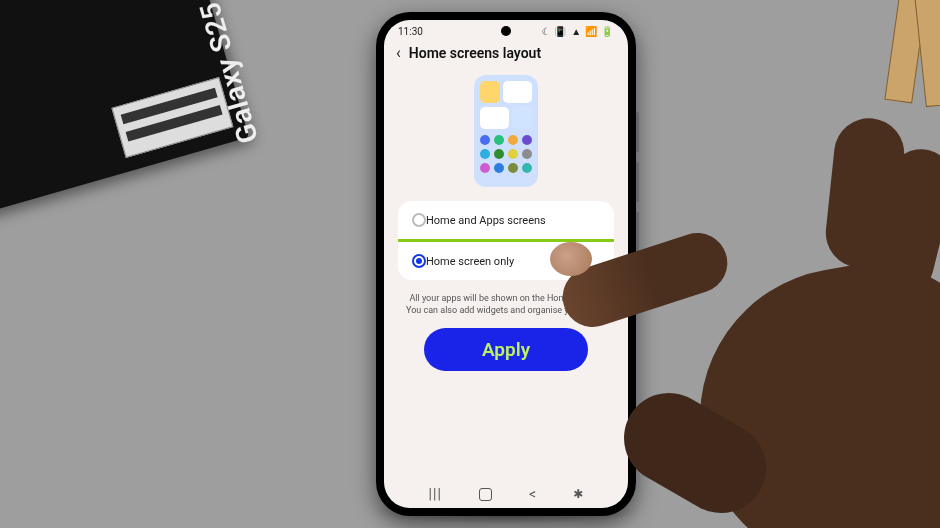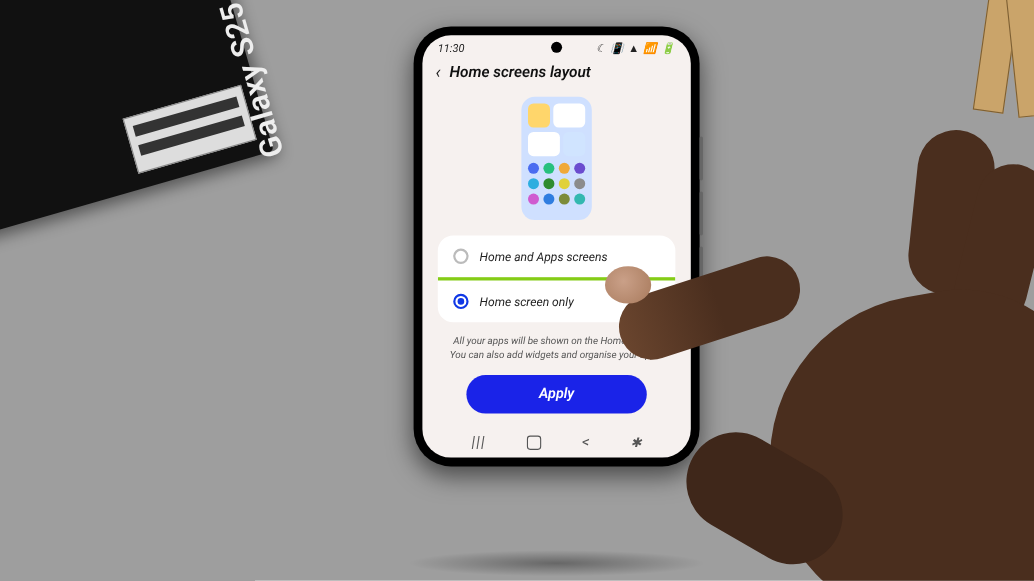--- a/index.html
+++ b/index.html
@@ -15,22 +15,22 @@
   .box-label::before,.box-label::after{content:"";position:absolute;left:6px;right:6px;height:10px;background:#333;}
   .box-label::before{top:8px;} .box-label::after{top:26px;}
 
   
   .clamp{position:absolute;right:-14px;top:-10px;width:120px;height:120px;}
   .clamp .wood1,.clamp .wood2{position:absolute;width:26px;height:110px;background:#caa46a;border:1px solid #7d5f33;}
   .clamp .wood1{right:34px;top:0;transform:rotate(8deg);}
   .clamp .wood2{right:6px;top:4px;transform:rotate(-6deg);}
 
   
-  .phone{position:absolute;left:376px;top:24px;width:260px;height:400px;background:#000;border-radius:34px;
-         box-shadow:0 8px 22px rgba(0,0,0,.55);font-style:italic;}
+  .phone{position:absolute;left:376px;top:12px;width:260px;height:504px;background:#000;border-radius:34px;
+         box-shadow:0 8px 22px rgba(0,0,0,.55);}
   .phone .btn-r1,.phone .btn-r2,.phone .btn-r3{position:absolute;right:-3px;width:3px;background:#666;border-radius:2px;}
   .phone .btn-r1{top:100px;height:40px;} .phone .btn-r2{top:150px;height:40px;} .phone .btn-r3{top:200px;height:60px;}
   .screen{position:absolute;left:8px;right:8px;top:8px;bottom:8px;background:#f6f1ef;border-radius:26px;overflow:hidden;}
   .camera{position:absolute;top:6px;left:50%;width:10px;height:10px;margin-left:-5px;background:#000;border-radius:50%;z-index:5;}
 
   
   .status{display:flex;justify-content:space-between;align-items:center;padding:6px 14px 2px;font-size:10px;color:#222;}
   .status .right{display:flex;gap:4px;align-items:center;}
   .status .right span{font-size:10px;}
 
@@ -44,30 +44,30 @@
   .illus{width:64px;height:112px;background:#cfe0ff;border-radius:12px;padding:6px;box-sizing:border-box;
          display:flex;flex-direction:column;gap:4px;}
   .illus .row1{display:flex;gap:3px;}
   .illus .wgt{flex:1;height:22px;background:#fff;border-radius:5px;}
   .illus .wgt.a{background:#ffd66b;flex:0 0 20px;}
   .illus .grid{display:grid;grid-template-columns:repeat(4,1fr);gap:4px;margin-top:2px;}
   .illus .dot{width:10px;height:10px;border-radius:50%;}
 
   
   .panel{margin:0 14px;background:#fff;border-radius:14px;overflow:hidden;}
-  .opt{display:flex;align-items:center;gap:10px;padding:12px 14px;font-size:11px;color:#222;}
+  .opt{display:flex;align-items:center;gap:0;padding:12px 14px;font-size:11px;color:#222;}
   .opt+.opt{border-top:3px solid #84cc16;}
   .radio{width:14px;height:14px;border:2px solid #bbb;border-radius:50%;flex:none;position:relative;box-sizing:border-box;}
   .radio.sel{border-color:#1038e6;}
   .radio.sel::after{content:"";position:absolute;left:2px;top:2px;width:6px;height:6px;background:#1038e6;border-radius:50%;}
 
   .desc{font-size:9px;color:#555;text-align:center;padding:12px 22px 10px;line-height:1.35;}
 
-  .apply{margin:2px 40px 16px;background:#1a23e8;color:#ffffff;text-align:center;padding:10px 0;border-radius:22px;
-         font-size:13px;font-weight:600;}
+  .apply{margin:2px 40px 16px;background:#1a23e8;color:#bef264;text-align:center;padding:10px 0;border-radius:22px;
+         font-size:19px;font-weight:600;}
 
   
   .nav{position:absolute;bottom:6px;left:0;right:0;display:flex;justify-content:space-around;align-items:center;
        padding:0 26px;color:#555;font-size:14px;}
   .nav .sq{width:11px;height:11px;border:1.5px solid #555;border-radius:3px;}
   .nav .bk{font-size:14px;}
   .nav .acc{font-size:12px;}
   .nav .recents{letter-spacing:1px;}
 
   

